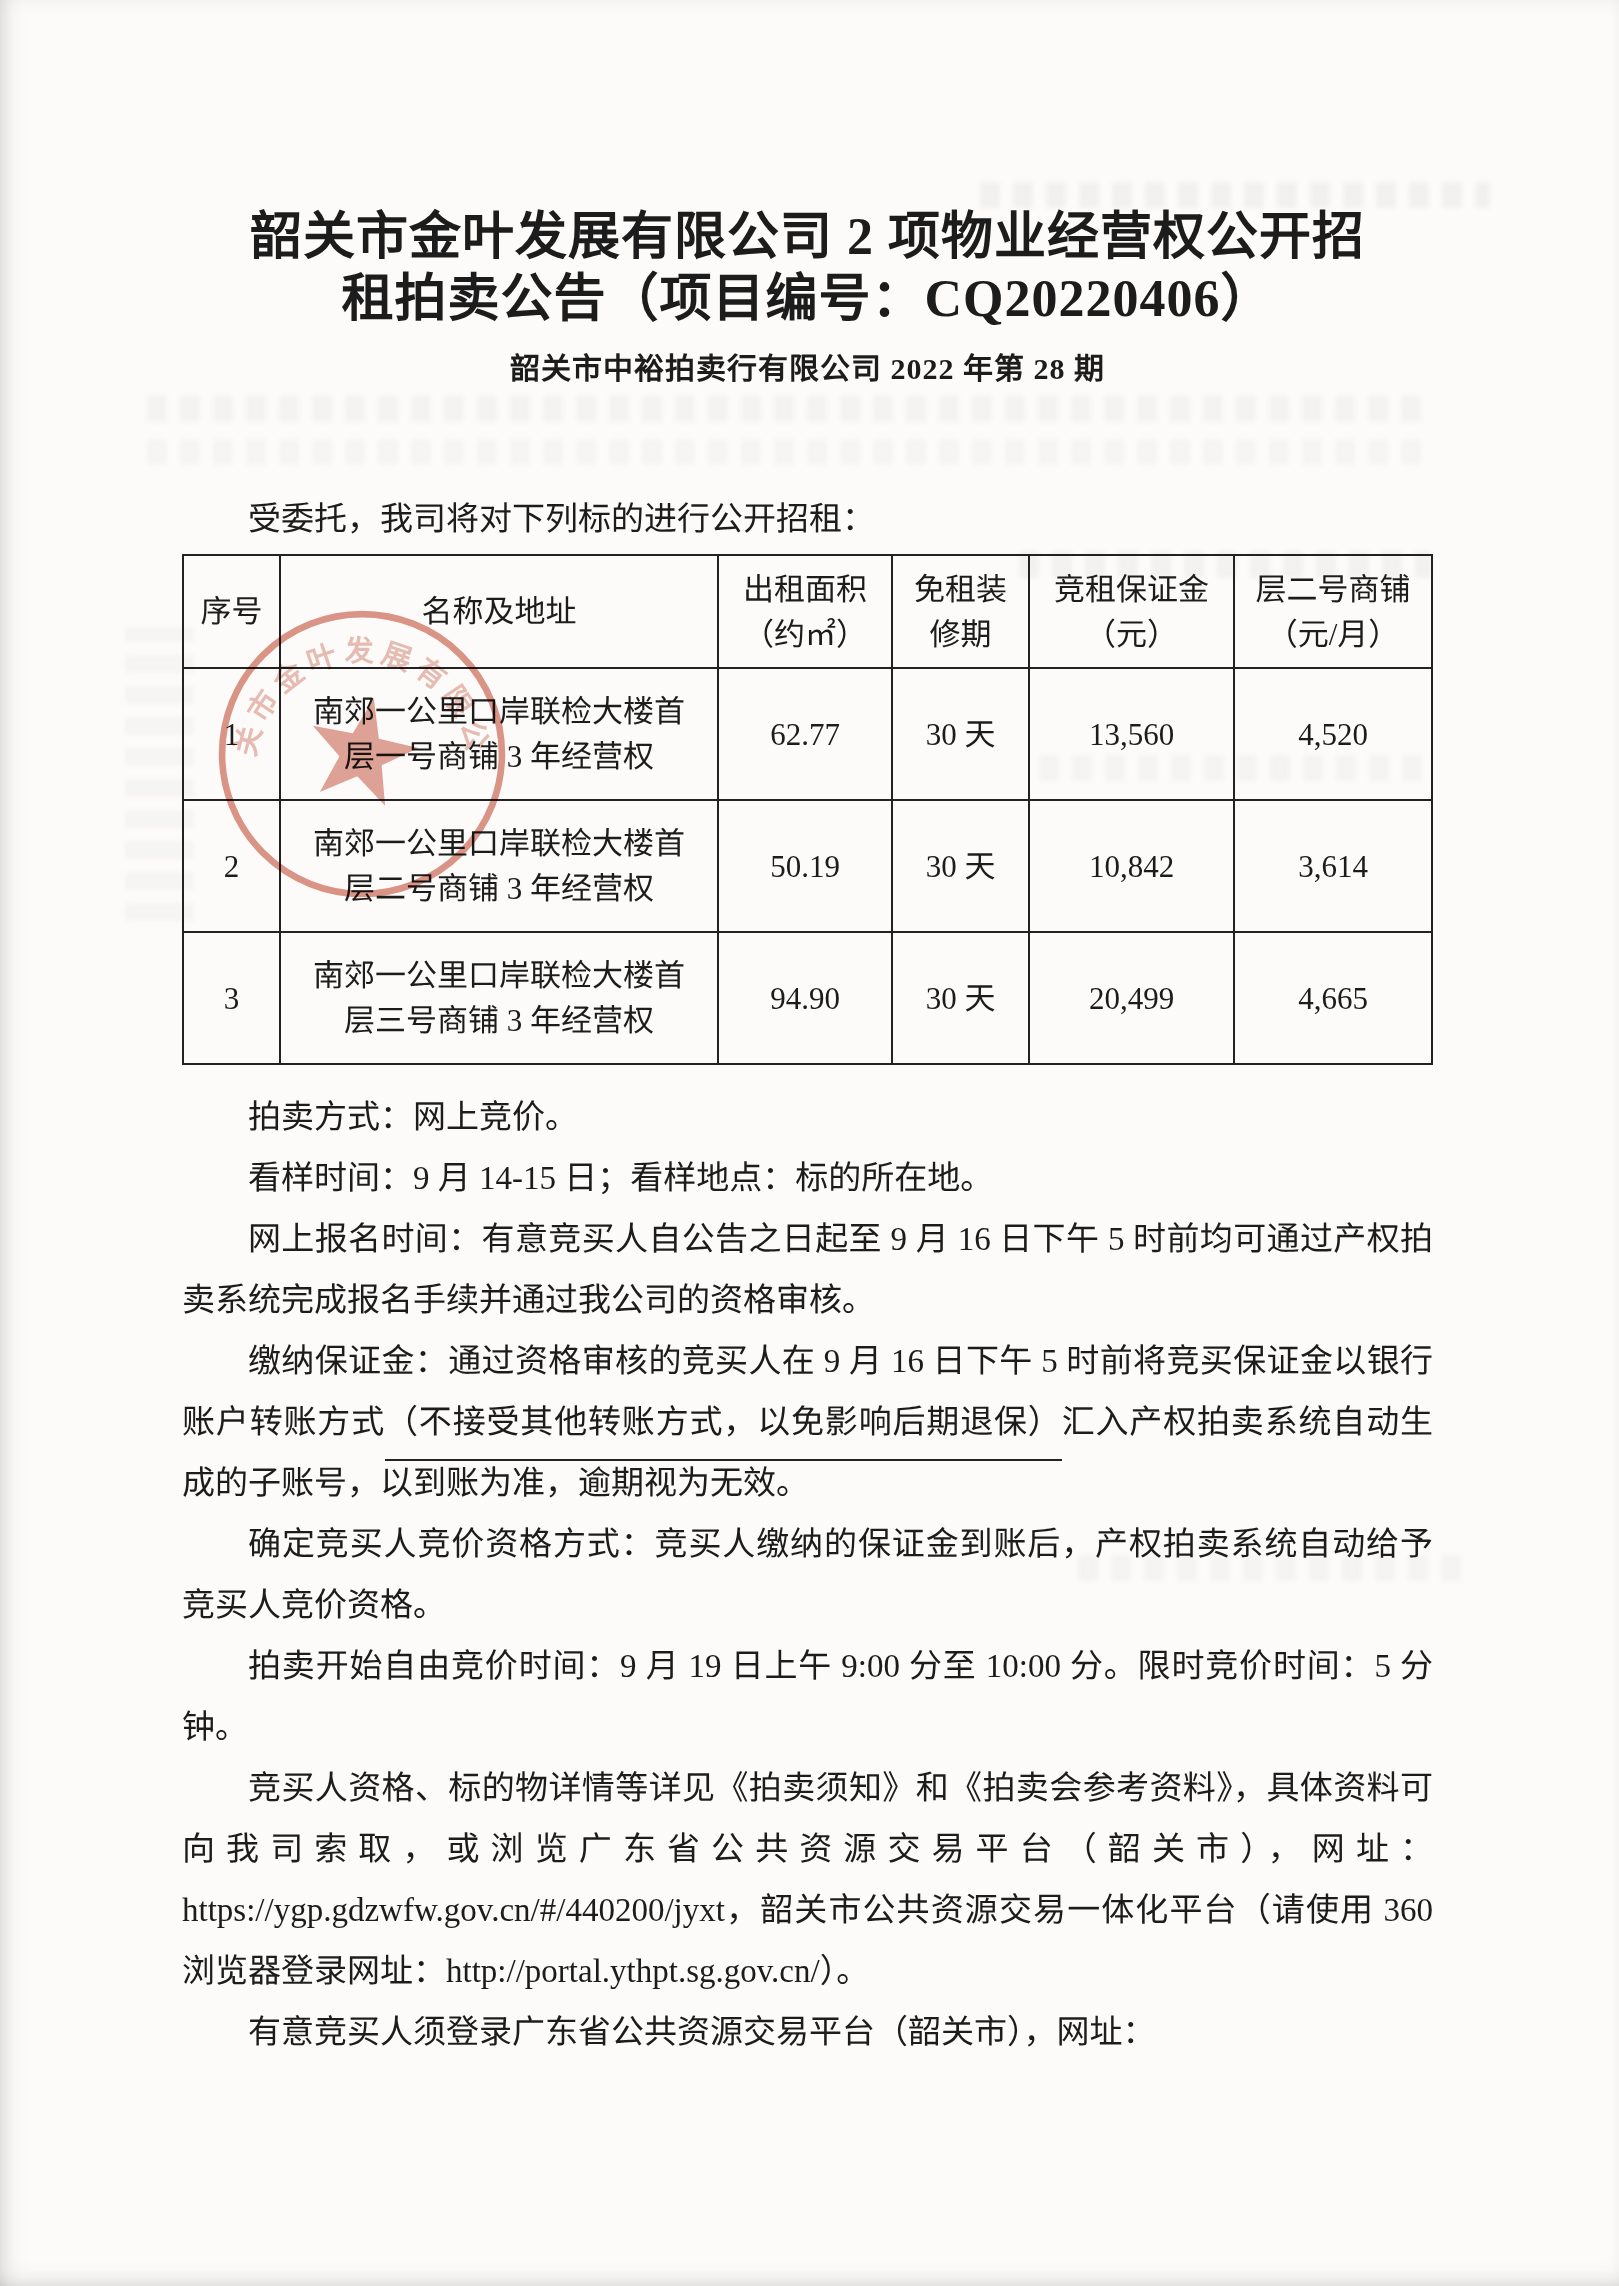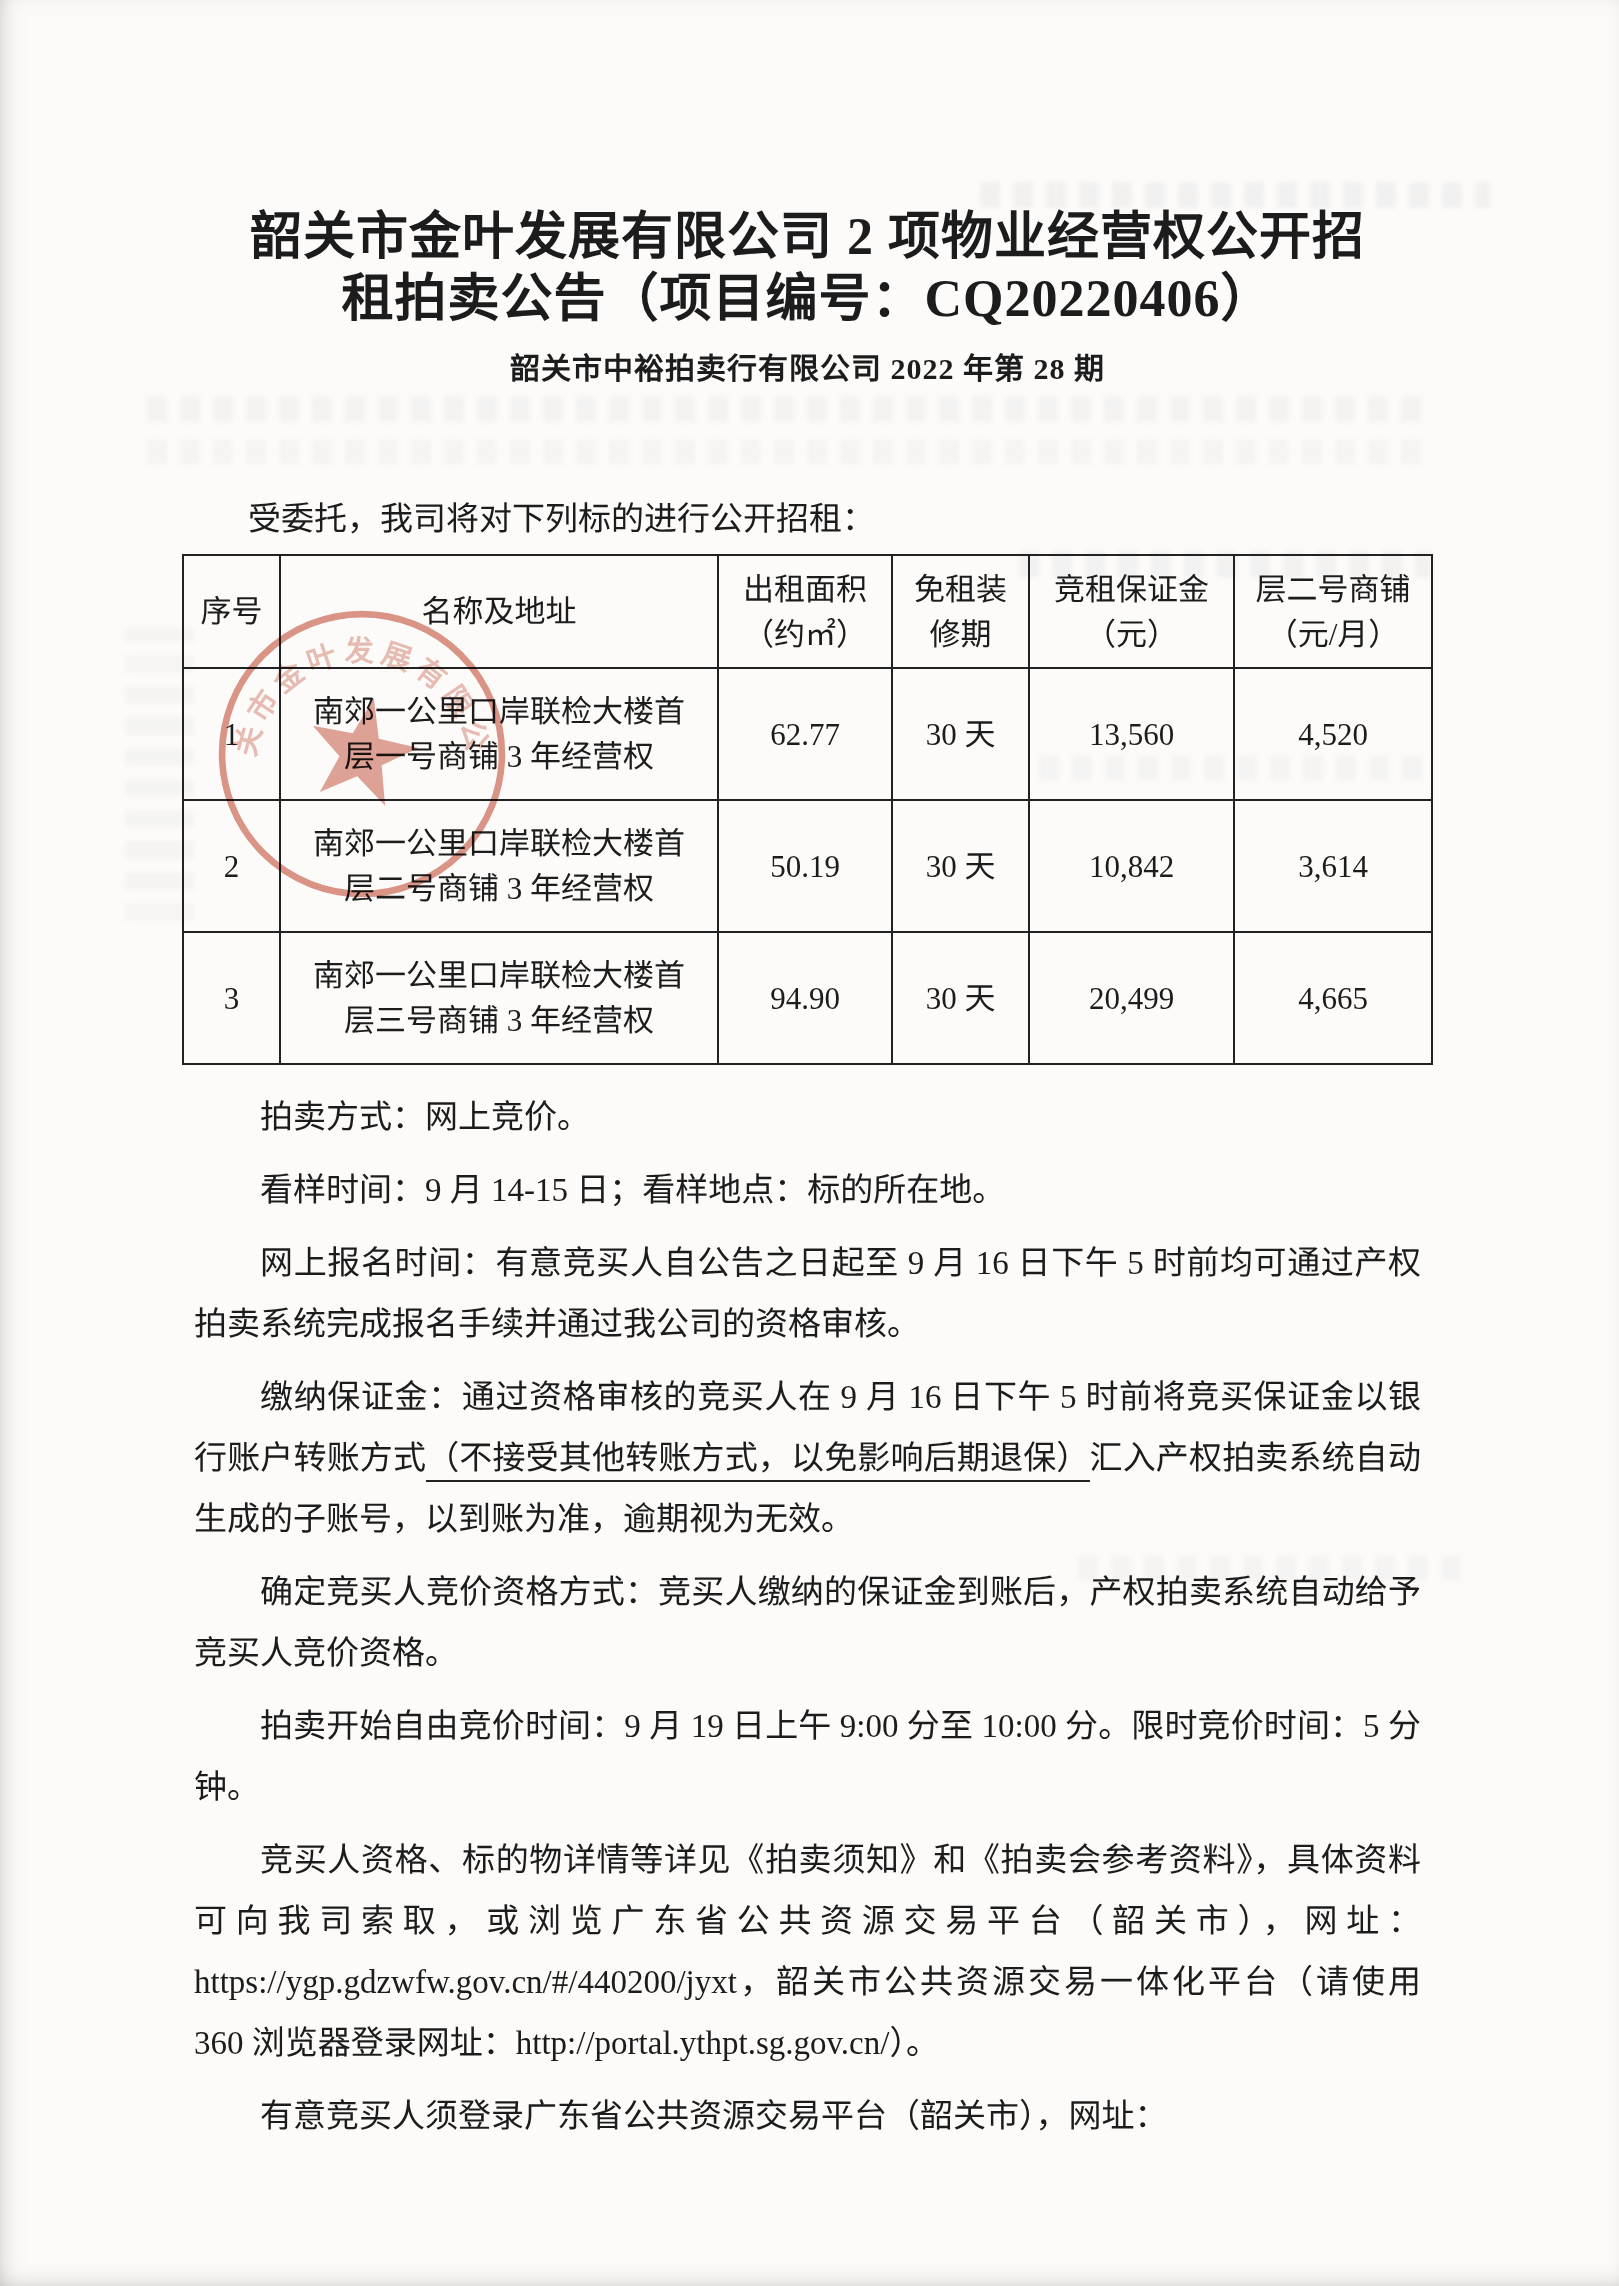--- a/index.html
+++ b/index.html
@@ -68,30 +68,30 @@
     line-height: 45px;
     padding: 0 3.9px;
     white-space: pre-line;
   }
   table.items { border: 2.9px solid #1d1d1d; }
   table.items thead tr { height: 113px; }
   table.items tbody tr { height: 132px; }
 
   
   .body-p {
-    margin: 12px;
+    margin: 0;
     font-size: 33px;
     line-height: 61px;
     text-indent: 2em;
     text-align: justify;
   }
   .paras { margin-top: 21.6px; }
   .u {
     border-bottom: 2.9px solid #222;
-    padding-bottom: 4px;
+    padding-bottom: 19px;
   }
 
   
   .seal {
     position: absolute;
     left: 206px;
     top: 598px;
     width: 312px;
     height: 312px;
     z-index: 3;

